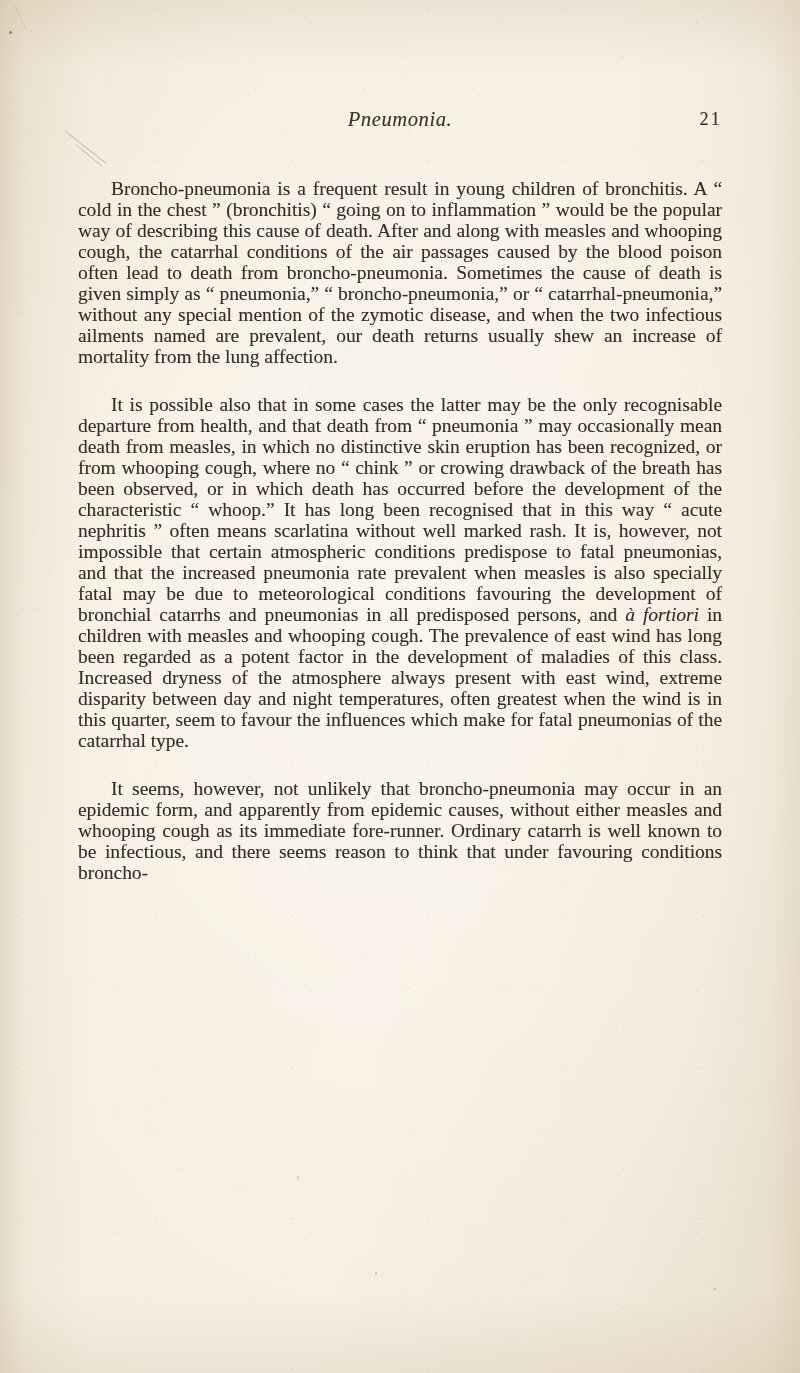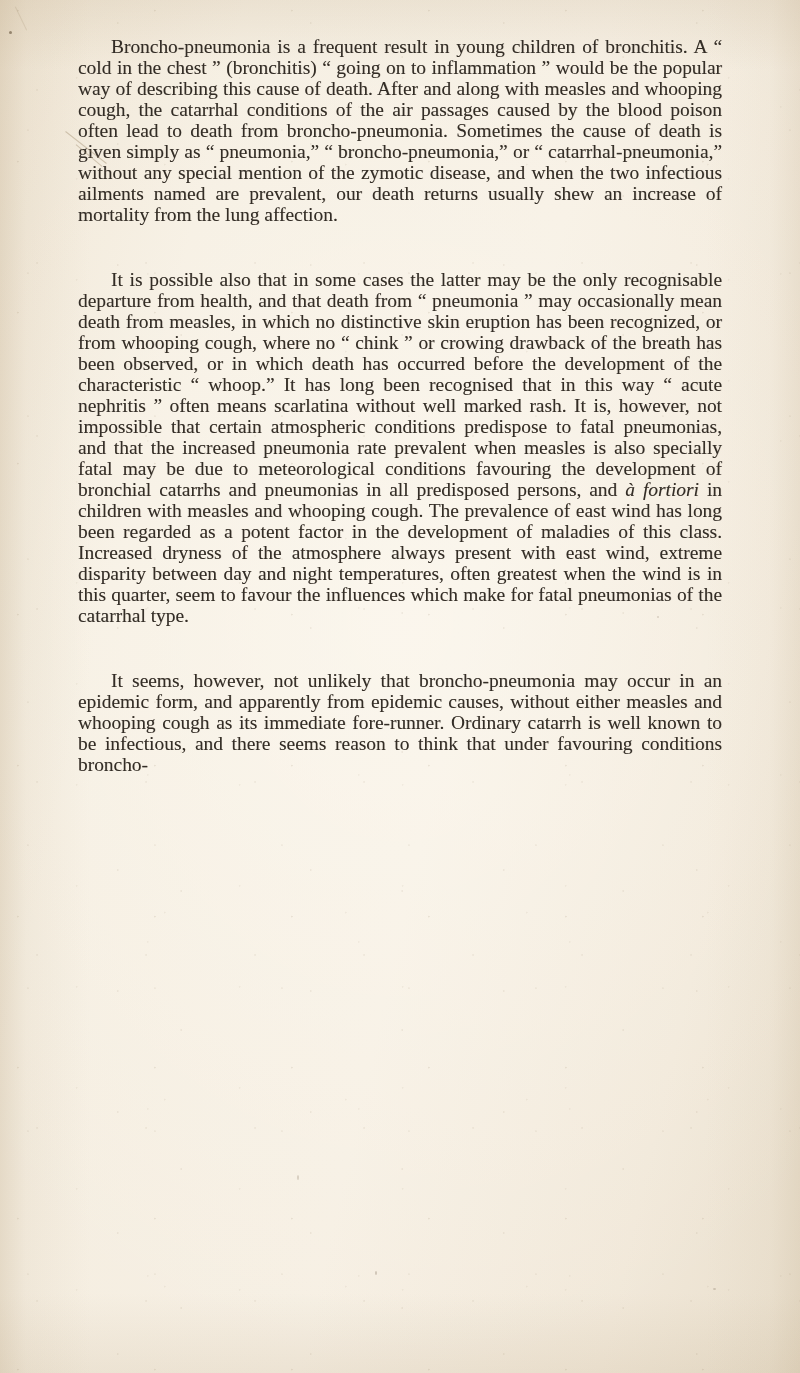--- a/index.html
+++ b/index.html
@@ -107,21 +107,21 @@
     text-align: justify;
     text-justify: inter-word;
     font-size: 19.4px;
     line-height: 21px;
     color: #332d26;
     text-indent: 33px;
     -webkit-font-smoothing: antialiased;
   }
 
   p.para + p.para {
-    margin-top: 44px;
+    margin-top: 27px;
   }
 
   .latin {
     font-style: italic;
   }
 
   
   .body-text, .running-head {
     text-shadow: 0.35px 0.25px 0.45px rgba(58,48,36,0.30);
   }
@@ -160,20 +160,24 @@
   <span class="speck s2"></span>
   <span class="speck s3"></span>
   <span class="speck s4"></span>
   <span class="speck s5"></span>
   <span class="scratch a"></span>
   <span class="scratch b"></span>
   <span class="scratch c"></span>
 
   <div class="content">
 
+    <div class="running-head">
+      <div class="running-head-title">Pneumonia.</div>
+      <div class="running-head-folio">21</div>
+    </div>
 
     <div class="body-text">
 
       <p class="para">Broncho-pneumonia is a frequent result in young children of bronchitis. A “ cold in the chest ” (bronchitis) “ going on to inflammation ” would be the popular way of describing this cause of death. After and along with measles and whooping cough, the catarrhal conditions of the air passages caused by the blood poison often lead to death from broncho-pneumonia. Sometimes the cause of death is given simply as “ pneumonia,” “ broncho-pneumonia,” or “ catarrhal-pneumonia,” without any special mention of the zymotic disease, and when the two infectious ailments named are prevalent, our death returns usually shew an increase of mortality from the lung affection.</p>
 
       <p class="para"><span>It is possible also that in some cases the latter may be the only recognisable departure from health, and that death from “ pneumonia ” may occasionally mean death from measles, in which no distinctive skin eruption has been recognized, or from whooping cough, where no “ chink ” or crowing drawback of the breath has been observed, or in which death has occurred before the development of the characteristic “ whoop.” It has long been recognised that in this way “ acute nephritis ” often means scarlatina without well marked rash. It is, however, not impossible that certain atmospheric conditions predispose to fatal pneumonias, and that the increased pneumonia rate prevalent when measles is also specially fatal may be due to meteorological conditions favouring the development of bronchial catarrhs and pneumonias in all predisposed persons, and </span><span class="latin">à fortiori</span><span> in children with measles and whooping cough. The prevalence of east wind has long been regarded as a potent factor in the development of maladies of this class. Increased dryness of the atmosphere always present with east wind, extreme disparity between day and night temperatures, often greatest when the wind is in this quarter, seem to favour the influences which make for fatal pneumonias of the catarrhal type.</span></p>
 
       <p class="para">It seems, however, not unlikely that broncho-pneumonia may occur in an epidemic form, and apparently from epidemic causes, without either measles and whooping cough as its immediate fore-runner. Ordinary catarrh is well known to be infectious, and there seems reason to think that under favouring conditions broncho-</p>
 
     </div>

